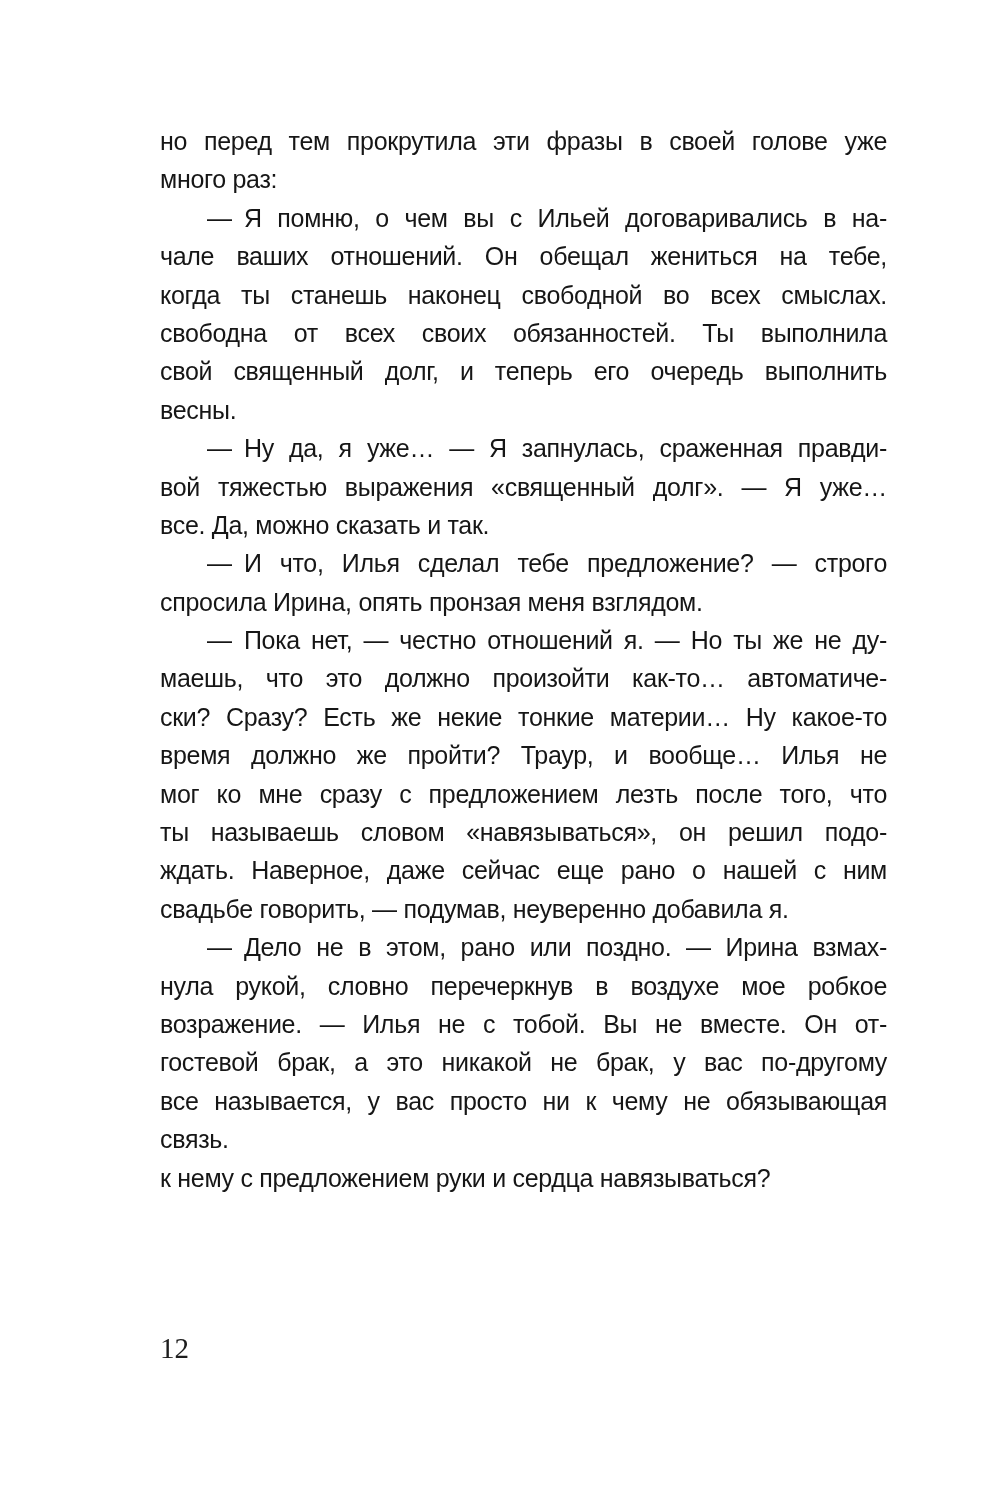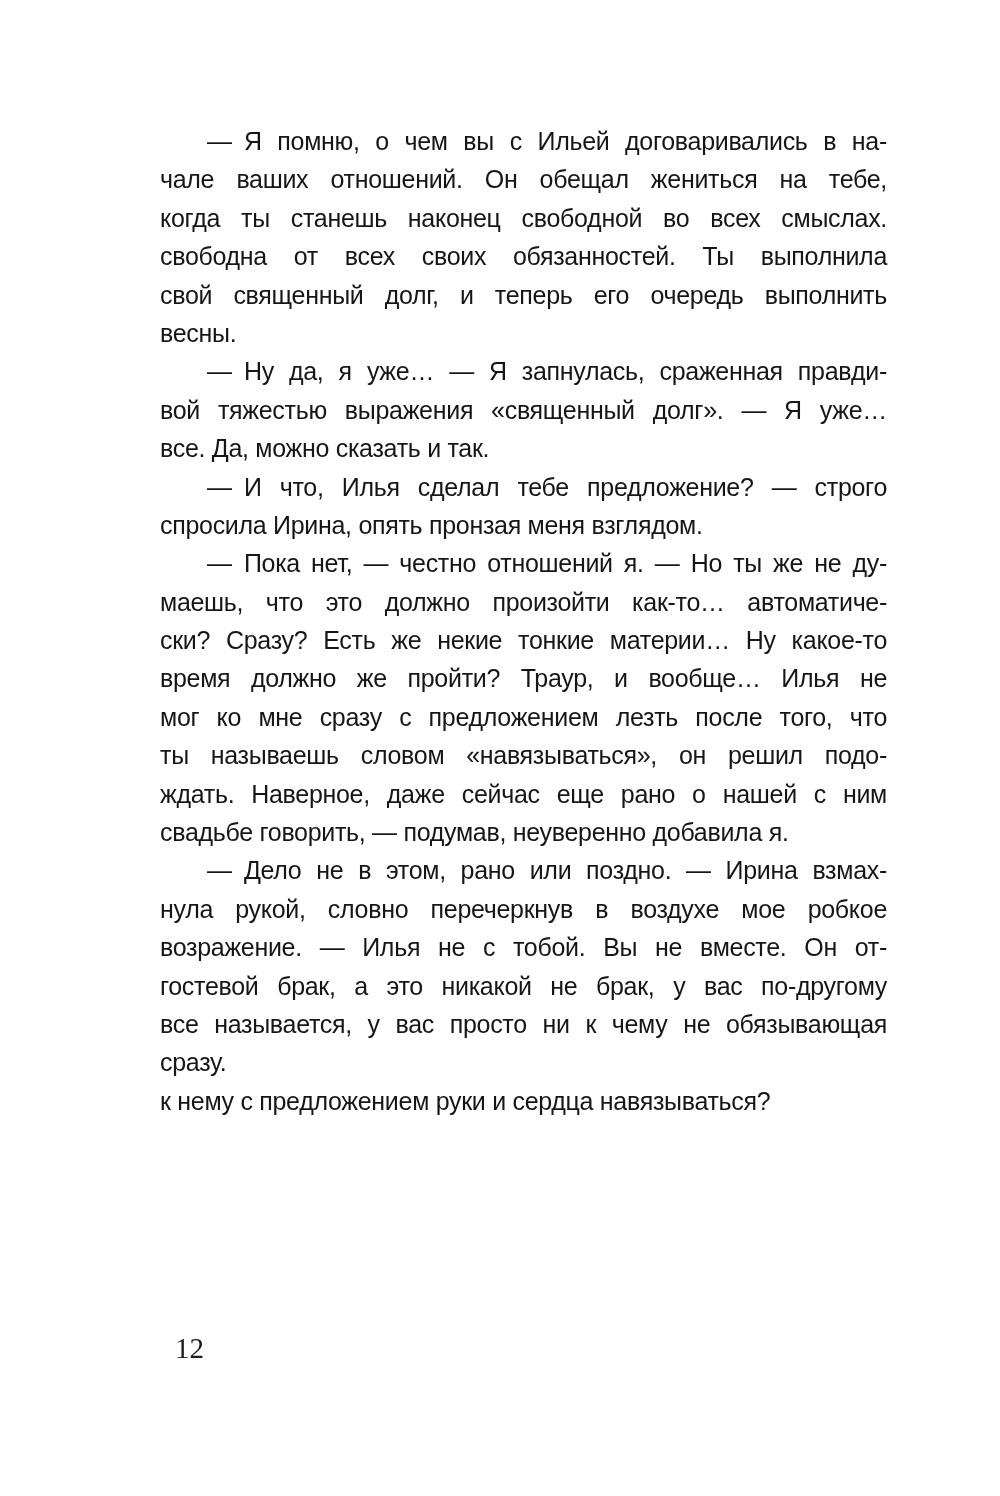--- a/index.html
+++ b/index.html
@@ -27,31 +27,35 @@
     text-align: justify;
     text-align-last: justify;
     white-space: normal;
     height: 38.4px;
     overflow: visible;
   }
   .line.last { text-align-last: left; }
   .para.indent .line.first { text-indent: 47px; }
   .page-number {
     position: absolute;
-    left: 175px; top: 1332px;
+    left: 160px; top: 1332px;
     font-family: "Liberation Serif", serif;
     font-size: 29px;
     color: #1d1d1d;
   }
 </style>
 </head>
 <body>
 
 <div class="page">
   <div class="text-block" id="text-block">
+      <div class="para">
+        <div class="line first">но перед тем прокрутила эти фразы в своей голове уже</div>
+        <div class="line last">много раз:</div>
+      </div>
       <div class="para indent">
         <div class="line first">— Я помню, о чем вы с Ильей договаривались в на-</div>
         <div class="line">чале ваших отношений. Он обещал жениться на тебе,</div>
         <div class="line">когда ты станешь наконец свободной во всех смыслах.</div>
         <div class="line">свободна от всех своих обязанностей. Ты выполнила</div>
         <div class="line">свой священный долг, и теперь его очередь выполнить</div>
         <div class="line last">весны.</div>
       </div>
       <div class="para indent">
         <div class="line first">— Ну да, я уже… — Я запнулась, сраженная правди-</div>
@@ -71,20 +75,20 @@
         <div class="line">ты называешь словом «навязываться», он решил подо-</div>
         <div class="line">ждать. Наверное, даже сейчас еще рано о нашей с ним</div>
         <div class="line last">свадьбе говорить, — подумав, неуверенно добавила я.</div>
       </div>
       <div class="para indent">
         <div class="line first">— Дело не в этом, рано или поздно. — Ирина взмах-</div>
         <div class="line">нула рукой, словно перечеркнув в воздухе мое робкое</div>
         <div class="line">возражение. — Илья не с тобой. Вы не вместе. Он от-</div>
         <div class="line">гостевой брак, а это никакой не брак, у вас по-другому</div>
         <div class="line">все называется, у вас просто ни к чему не обязывающая</div>
-        <div class="line last">сразу.</div>
+        <div class="line last">связь.</div>
       </div>
       <div class="para indent">
         <div class="line last">к нему с предложением руки и сердца навязываться?</div>
       </div>
     </div>
   <div class="page-number">12</div>
 </div>
 
 </body></html>

